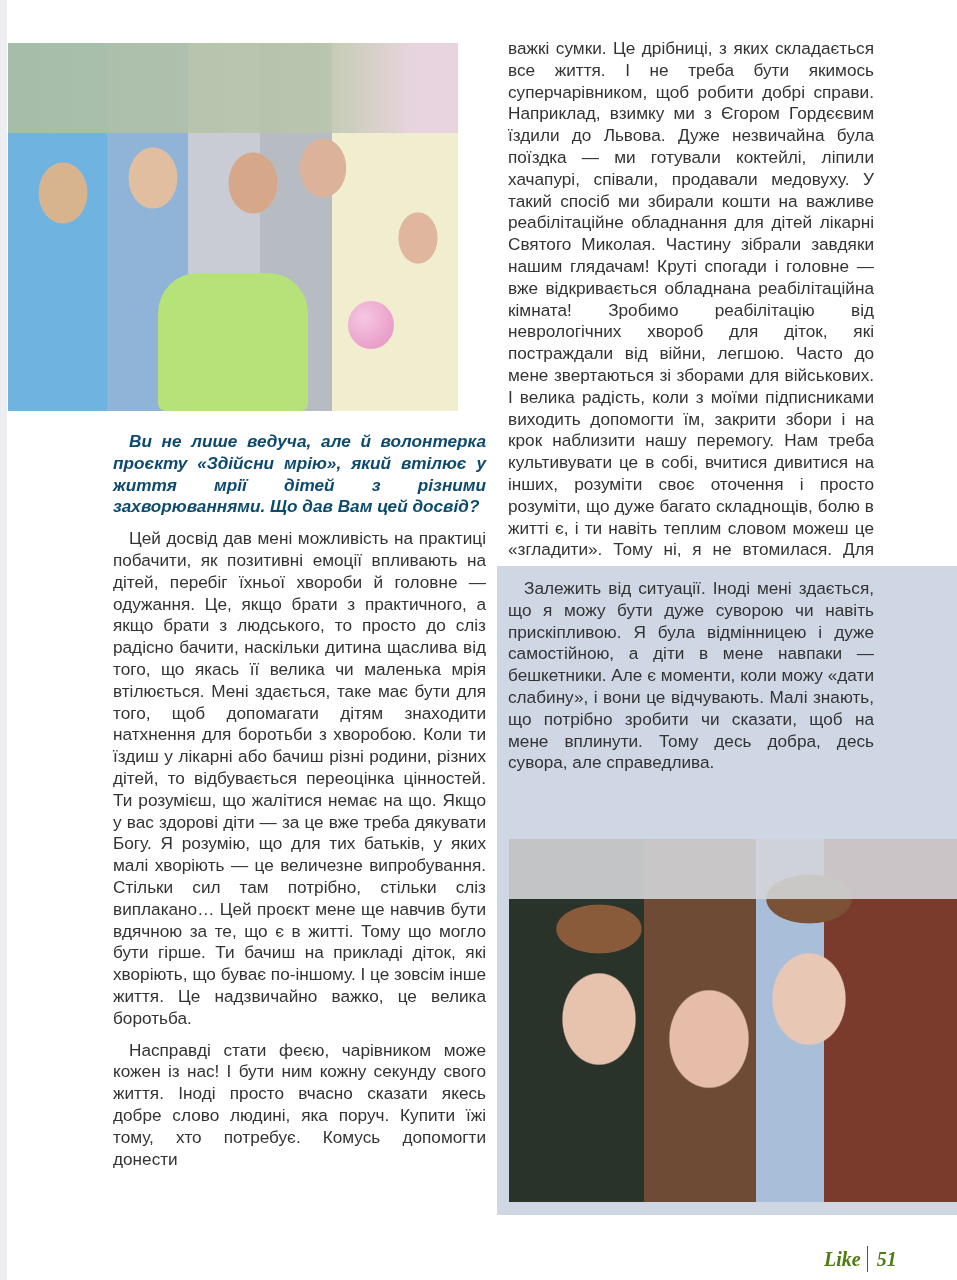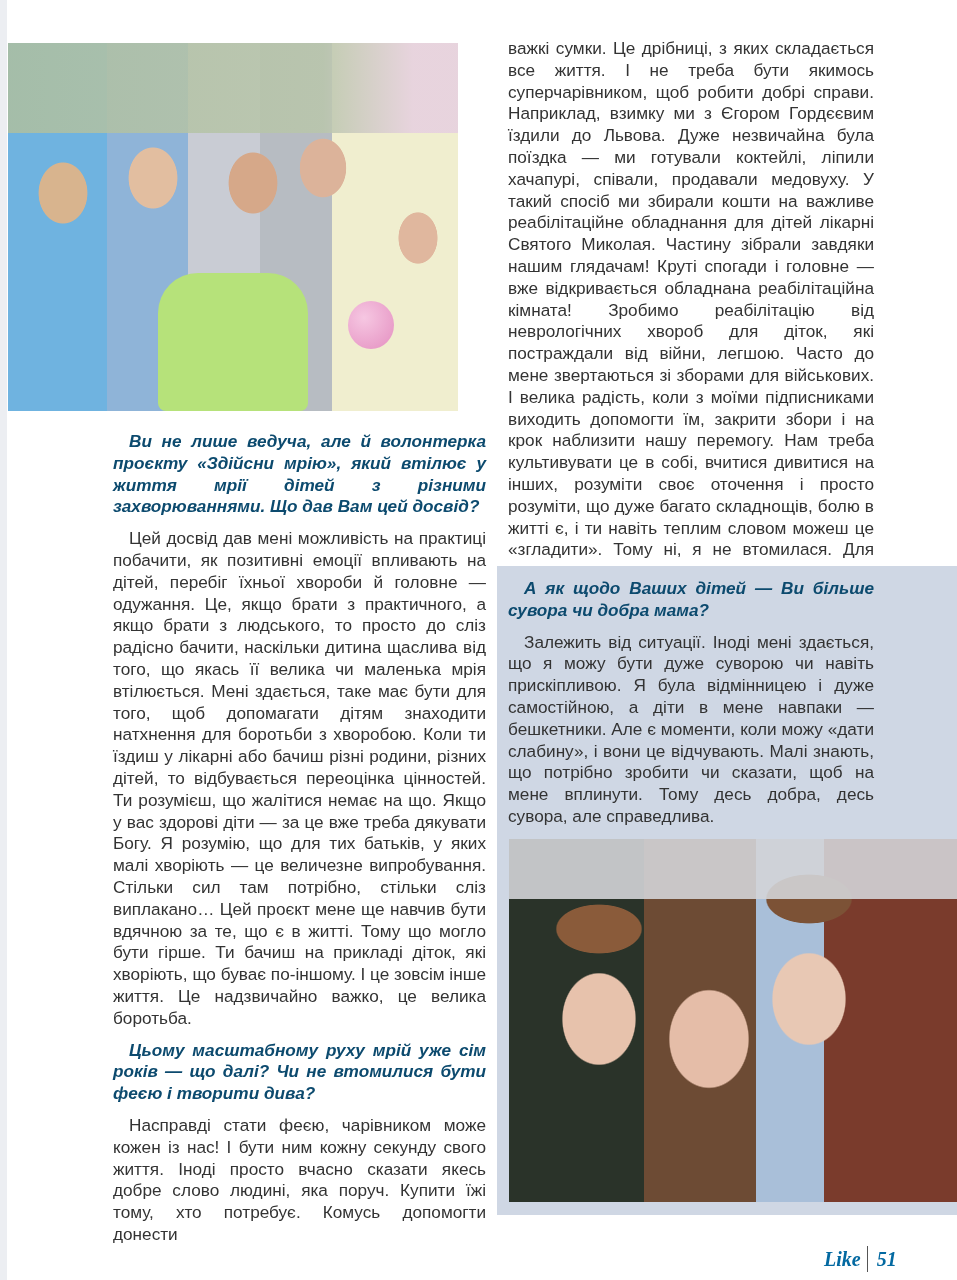--- a/index.html
+++ b/index.html
@@ -35,47 +35,45 @@
   }
   .photo2::before { content:""; position:absolute; left:0; top:0; right:0; height:60px; background:#d3d4d7; opacity:.9; }
   .blue-box { position: absolute; left: 497px; top: 566px; width: 460px; height: 649px; background: #cfd7e4; }
   .col { position: absolute; font-size: 17.2px; line-height: 21.8px; text-align: justify; }
   .col p { margin: 0; }
   .col .q { font-weight: bold; font-style: italic; color: #0c4a6e; text-indent: 16px; margin-bottom: 10px; }
   .col .a { text-indent: 16px; margin-bottom: 10px; color: #333; }
   .left-col { left: 113px; top: 431px; width: 373px; }
   .right-col-top { left: 508px; top: 38px; width: 366px; }
   .box-text { left: 508px; top: 578px; width: 366px; }
-  .footer { position: absolute; left: 824px; top: 1246px; display: flex; align-items: center; font-family: "Liberation Serif", serif; font-style: italic; font-weight: bold; font-size: 20px; color: #0369a1; }
+  .footer { position: absolute; left: 824px; top: 1246px; display: flex; align-items: center; font-family: "Liberation Serif", serif; font-style: italic; font-weight: bold; font-size: 20px; color: #4d7c0f; }
   .footer .sep { width: 1px; height: 26px; background: #555; margin: 0 9px 0 6px; }
 </style>
 </head>
 <body>
 
 <div class="edge-strip"></div>
 
 <div class="photo photo1" role="img" aria-label="Група людей у лікарняному коридорі, дівчина у візку та дівчинка з рожевою кулькою">
   <div class="balloon"></div>
 </div>
 
 <div class="col right-col-top">
   <p class="a" style="text-indent:0">важкі сумки. Це дрібниці, з яких складається все життя. І не треба бути якимось суперчарівником, щоб робити добрі справи. Наприклад, взимку ми з Єгором Гордєєвим їздили до Львова. Дуже незвичайна була поїздка — ми готували коктейлі, ліпили хачапурі, співали, продавали медовуху. У такий спосіб ми збирали кошти на важливе реабілітаційне обладнання для дітей лікарні Святого Миколая. Частину зібрали завдяки нашим глядачам! Круті спогади і головне — вже відкривається обладнана реабілітаційна кімната! Зробимо реабілітацію від неврологічних хвороб для діток, які постраждали від війни, легшою. Часто до мене звертаються зі зборами для військових. І велика радість, коли з моїми підписниками виходить допомогти їм, закрити збори і на крок наблизити нашу перемогу. Нам треба культивувати це в собі, вчитися дивитися на інших, розуміти своє оточення і просто розуміти, що дуже багато складнощів, болю в житті є, і ти навіть теплим словом можеш це «згладити». Тому ні, я не втомилася. Для мене це норма.</p>
 </div>
 
 <div class="col left-col">
   <p class="q">Ви не лише ведуча, але й волонтерка проєкту «Здійсни мрію», який втілює у життя мрії дітей з різними захворюваннями. Що дав Вам цей досвід?</p>
   <p class="a">Цей досвід дав мені можливість на практиці побачити, як позитивні емоції впливають на дітей, перебіг їхньої хвороби й головне — одужання. Це, якщо брати з практичного, а якщо брати з людського, то просто до сліз радісно бачити, наскільки дитина щаслива від того, що якась її велика чи маленька мрія втілюється. Мені здається, таке має бути для того, щоб допомагати дітям знаходити натхнення для боротьби з хворобою. Коли ти їздиш у лікарні або бачиш різні родини, різних дітей, то відбувається переоцінка цінностей. Ти розумієш, що жалітися немає на що. Якщо у вас здорові діти — за це вже треба дякувати Богу. Я розумію, що для тих батьків, у яких малі хворіють — це величезне випробування. Стільки сил там потрібно, стільки сліз виплакано… Цей проєкт мене ще навчив бути вдячною за те, що є в житті. Тому що могло бути гірше. Ти бачиш на прикладі діток, які хворіють, що буває по-іншому. І це зовсім інше життя. Це надзвичайно важко, це велика боротьба.</p>
-  <p class="q">Цьому масштабному руху мрій уже сім років — що далі? Чи не втомилися бути феєю і творити дива?</p>
   <p class="a">Насправді стати феєю, чарівником може кожен із нас! І бути ним кожну секунду свого життя. Іноді просто вчасно сказати якесь добре слово людині, яка поруч. Купити їжі тому, хто потребує. Комусь допомогти донести</p>
 </div>
 
 <div class="blue-box"></div>
 
 <div class="col box-text">
-  <p class="q">А як щодо Ваших дітей — Ви більше сувора чи добра мама?</p>
   <p class="a">Залежить від ситуації. Іноді мені здається, що я можу бути дуже суворою чи навіть прискіпливою. Я була відмінницею і дуже самостійною, а діти в мене навпаки — бешкетники. Але є моменти, коли можу «дати слабину», і вони це відчувають. Малі знають, що потрібно зробити чи сказати, щоб на мене вплинути. Тому десь добра, десь сувора, але справедлива.</p>
 </div>
 
 <div class="photo photo2" role="img" aria-label="Мама обіймає двох синів"></div>
 
 <div class="footer">
   <span>Like</span>
   <span class="sep"></span>
   <span>51</span>
 </div>

